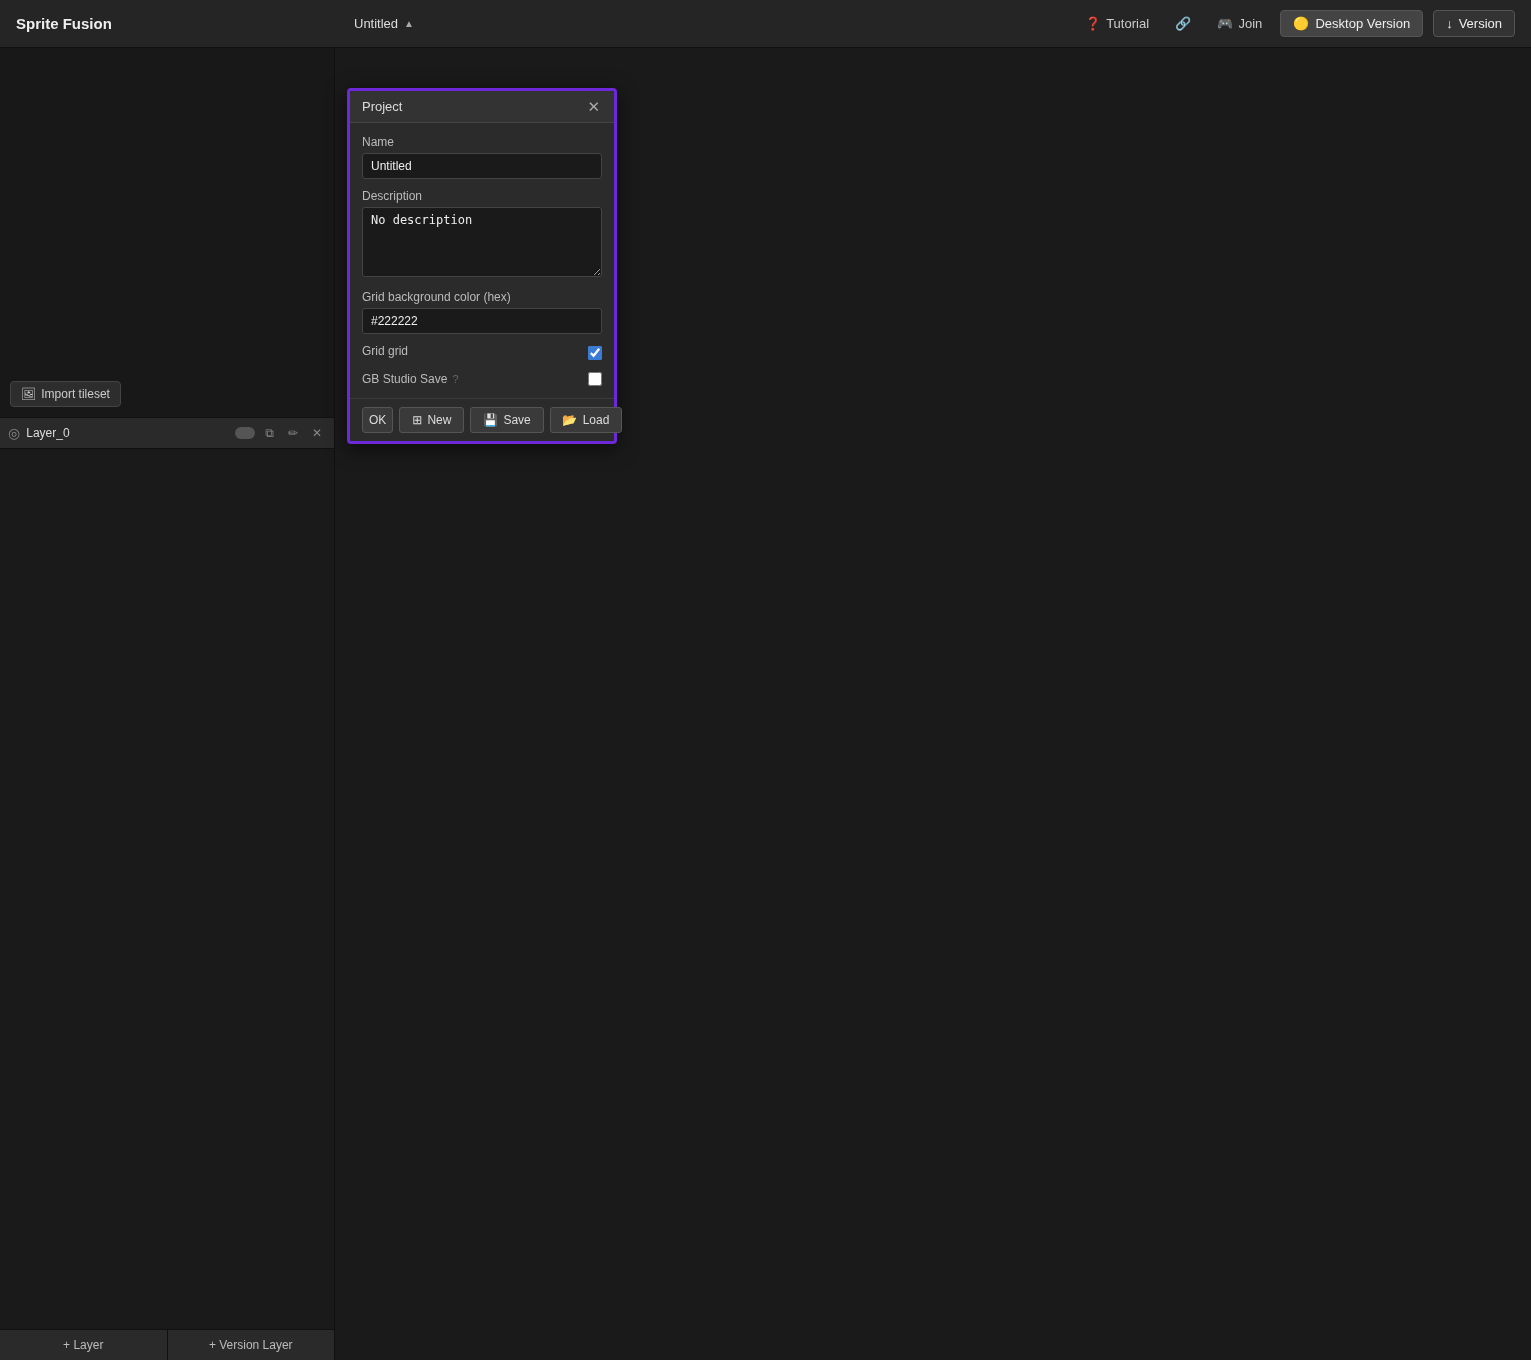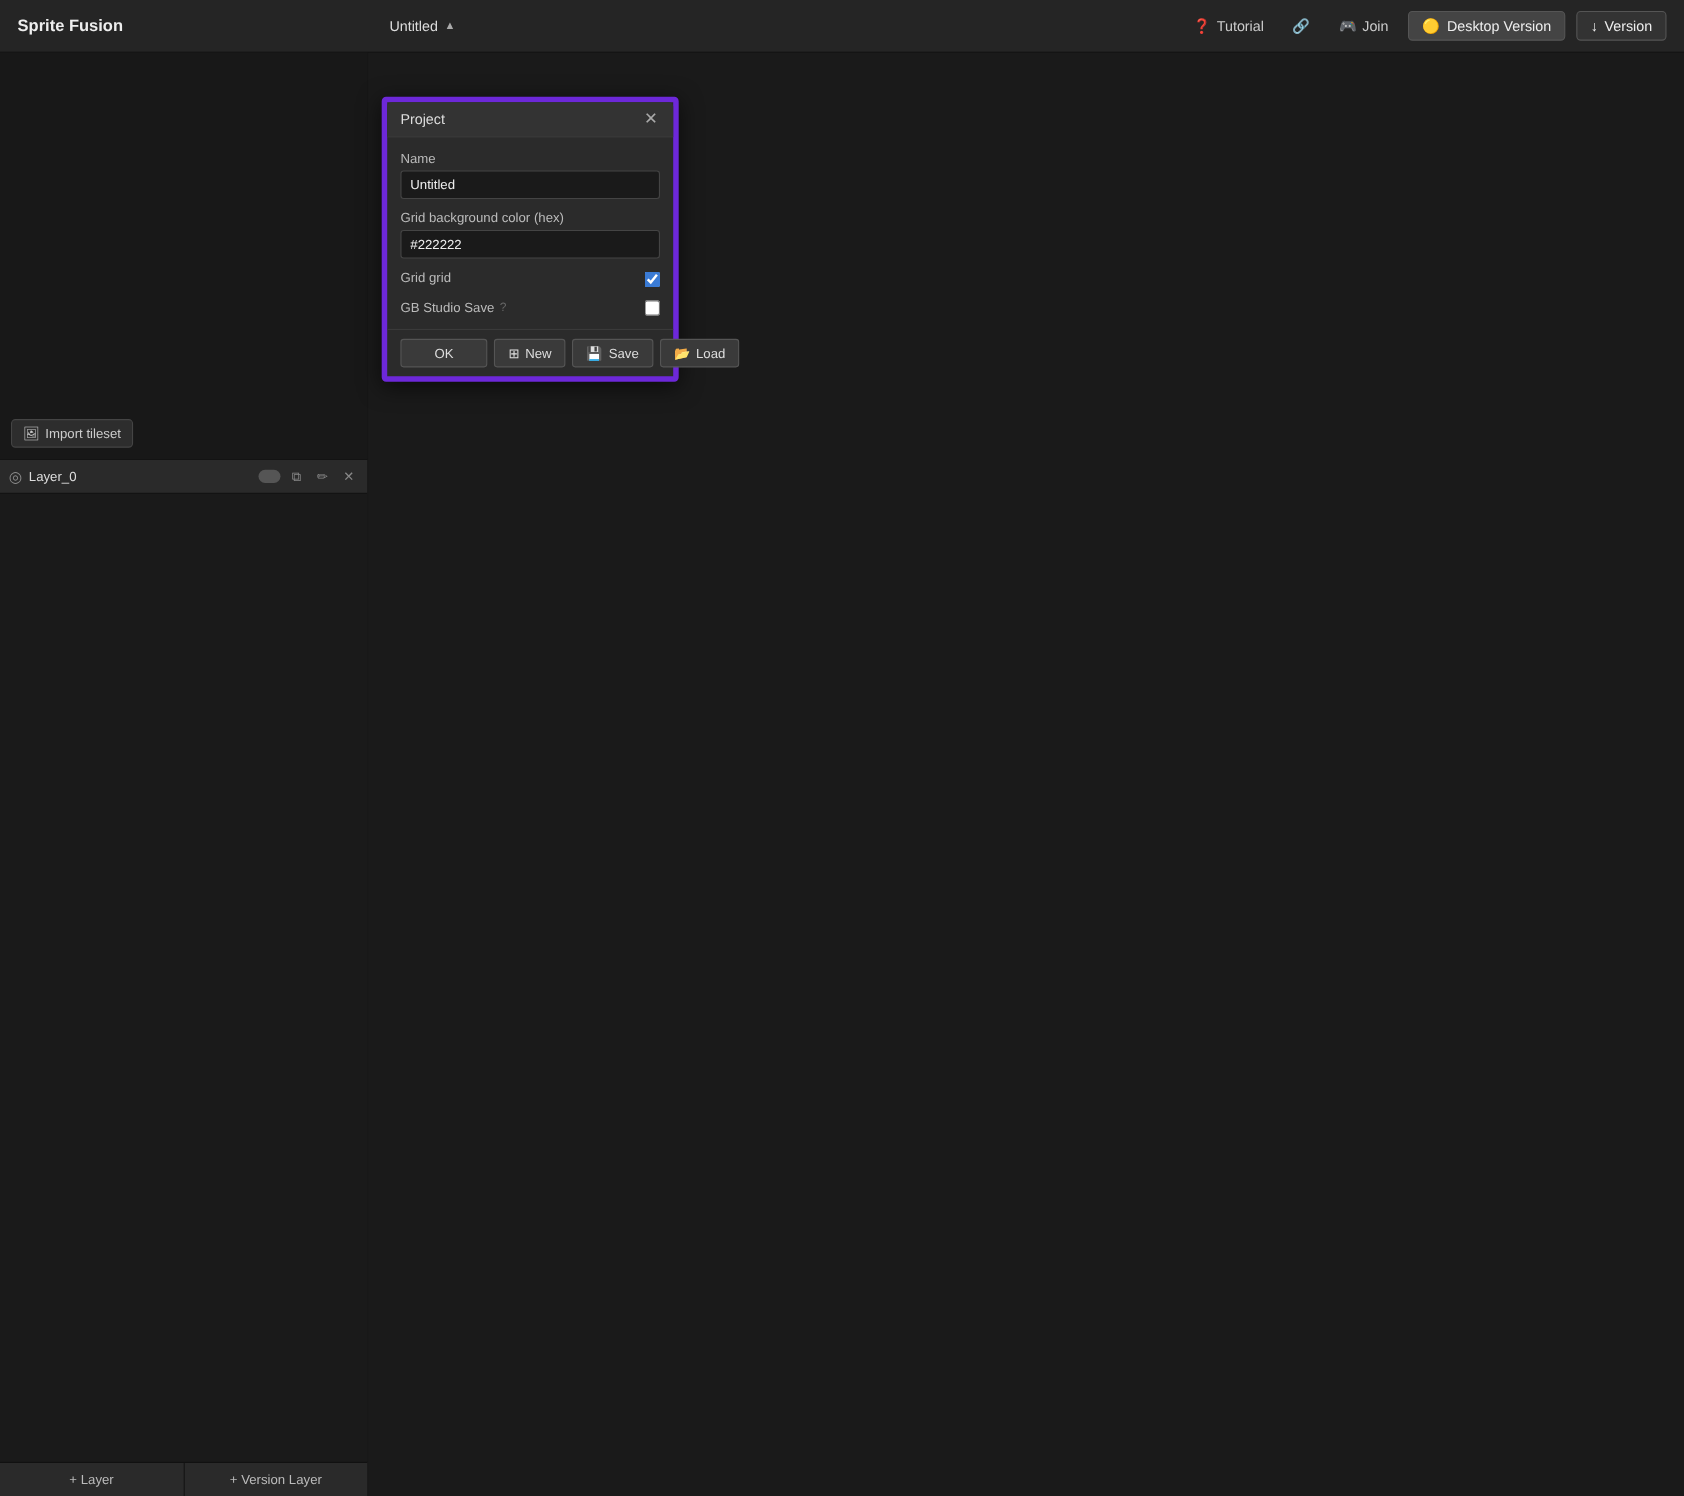--- a/index.html
+++ b/index.html
@@ -200,21 +200,21 @@
       position: relative;
     }
 
     
     #project-dialog {
       position: absolute;
       top: 40px;
       left: 12px;
       width: 270px;
       background: #2b2b2b;
-      border: 5px solid #6d28d9;
+      border: 3px solid #6d28d9;
       border-radius: 4px;
       box-shadow: 0 4px 20px rgba(0,0,0,0.6);
       z-index: 100;
     }
     #dialog-header {
       display: flex;
       align-items: center;
       justify-content: space-between;
       padding: 8px 12px;
       background: #333;
@@ -307,21 +307,21 @@
       cursor: pointer;
       font-size: 12px;
       display: flex;
       align-items: center;
       gap: 5px;
     }
     .dialog-btn-ok {
       background: #3a3a3a;
       border: 1px solid #555;
       color: #ddd;
-      padding: 5px 30px;
+      padding: 5px 6px;
       border-radius: 3px;
       cursor: pointer;
       font-size: 12px;
     }
   </style>
 </head>
 <body>
 
 <div id="topbar">
   <div id="app-title">Sprite Fusion</div>
@@ -393,20 +393,24 @@
         <button id="dialog-close">✕</button>
       </div>
 
       <div id="dialog-body">
 
         <div>
           <div class="field-label">Name</div>
           <input class="field-input" type="text" value="Untitled" style="">
         </div>
 
+        <div>
+          <div class="field-label">Description</div>
+          <textarea class="field-textarea" style="">No description</textarea>
+        </div>
 
 
         <div>
           <div class="field-label">Grid background color (hex)</div>
           <input class="field-input" type="text" value="#222222" style="">
         </div>
 
         <div class="checkbox-row">
           <span class="field-label">Grid grid</span>
           <input class="cb" type="checkbox" checked="" style="">

